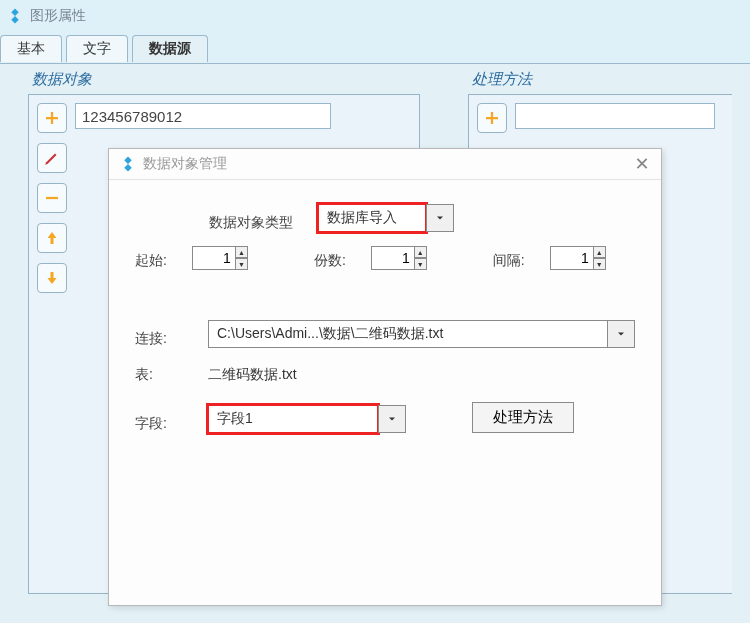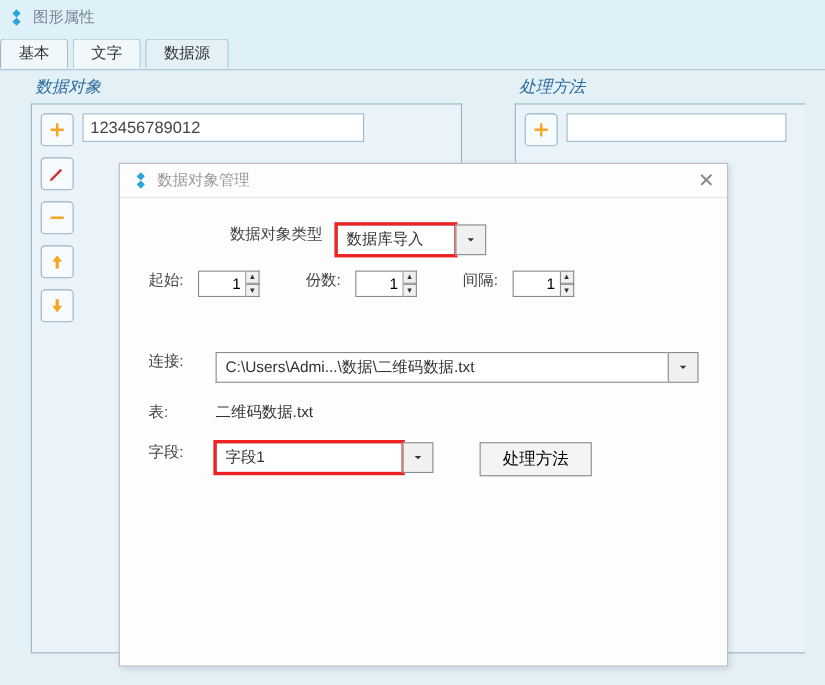--- a/index.html
+++ b/index.html
@@ -44,20 +44,21 @@
     padding: 4px 16px;
     background: #f0f8fc;
     margin-right: 4px;
     position: relative;
     top: 1px;
     color: #333;
     cursor: pointer;
   }
   .tab.active {
     background: #e3f0f6;
+    font-weight: bold;
   }
   
   .content {
     padding: 16px 20px;
     background: #e3f0f6;
     height: 560px;
     position: relative;
   }
   .group-label {
     color: #2b6b9e;
@@ -125,23 +126,23 @@
     color: #888;
     font-size: 18px;
     display: flex; align-items: center; justify-content: center;
   }
   .dlg-body {
     padding: 10px 26px 10px 26px;
     position: relative;
   }
   .row {
     display: flex;
-    align-items: flex-start;
+    align-items: flex-end;
     margin-top: 20px;
-    gap: 13px;
+    gap: 25px;
   }
   .lbl { color: #444; }
   .dropdown {
     display: flex;
     height: 28px;
   }
   .dd-text {
     border: 1px solid #8a8a8a;
     border-right: none;
     background: #fff;

